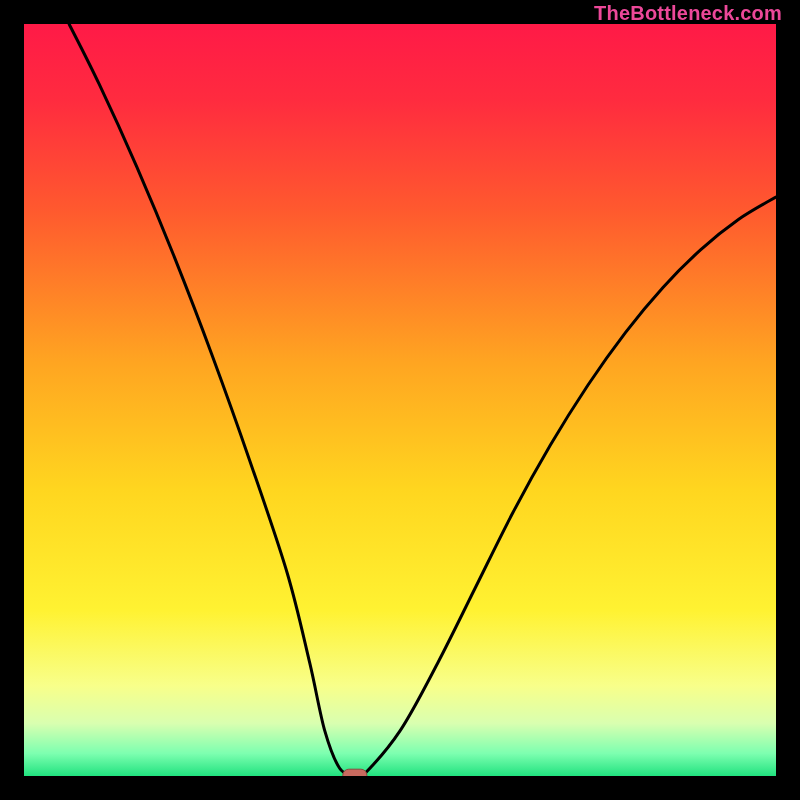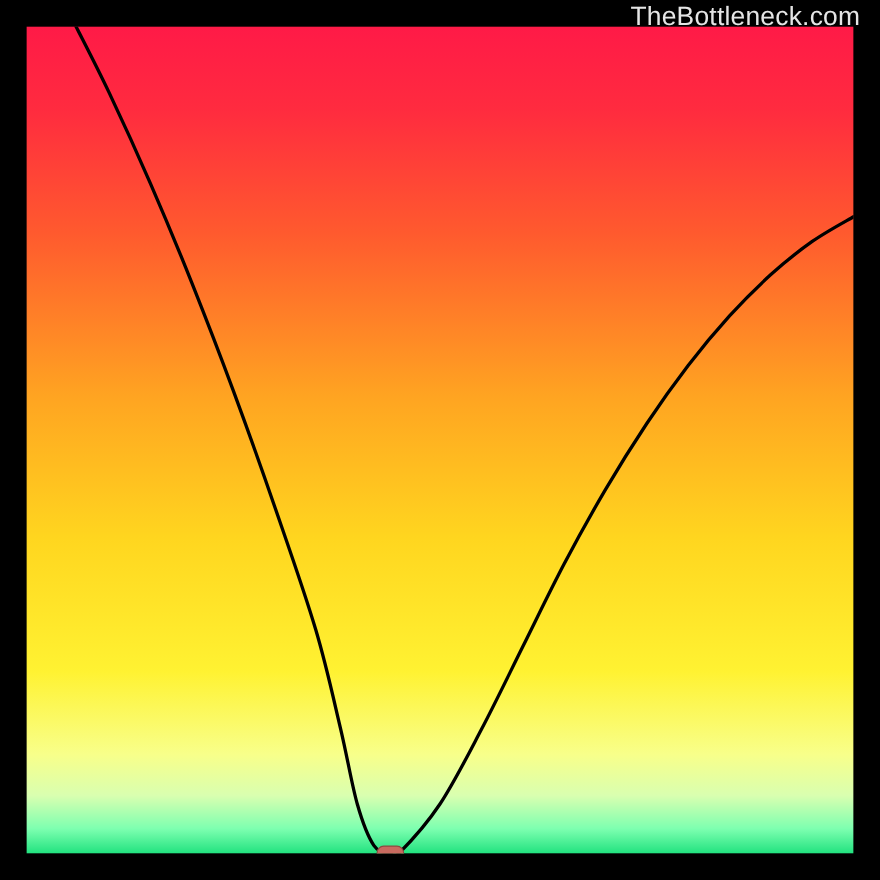--- a/index.html
+++ b/index.html
@@ -16,23 +16,23 @@
     top: 0;
     left: 0;
     width: 800px;
     height: 800px;
     background: #000;
   }
   .watermark {
     position: absolute;
     top: 2px;
     right: 18px;
-    color: #e5e5e5;
-    font-size: 24px;
-    font-weight: 400;
+    color: #ec4899;
+    font-size: 20px;
+    font-weight: 700;
     letter-spacing: 0.2px;
     user-select: none;
   }
   .plot {
     position: absolute;
     top: 24px;
     left: 24px;
     width: 752px;
     height: 752px;
   }

